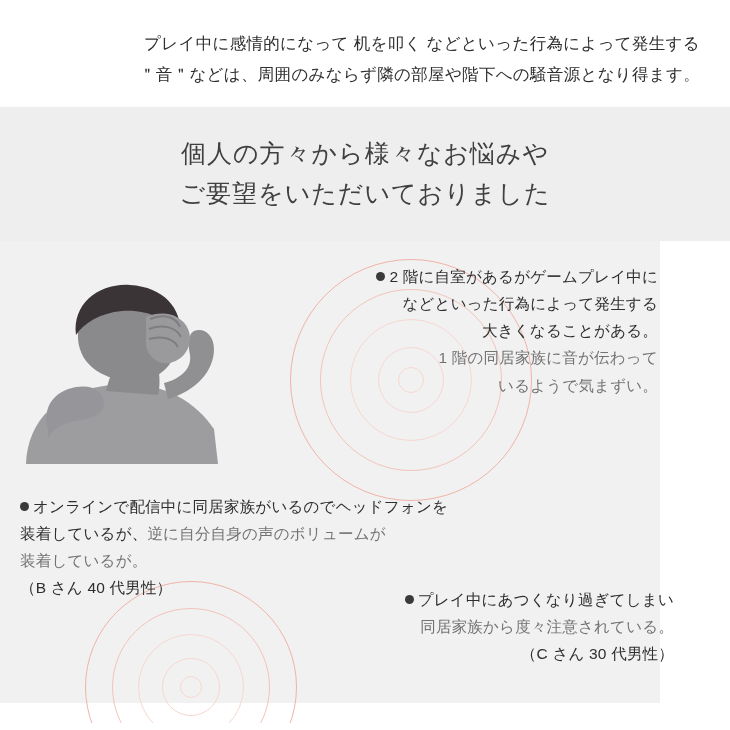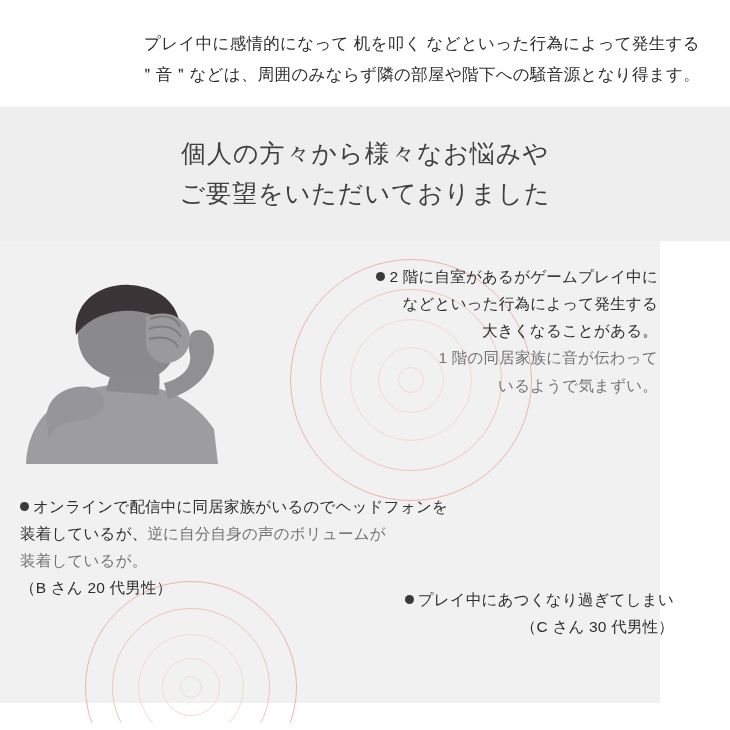--- a/index.html
+++ b/index.html
@@ -166,22 +166,23 @@
   </div>
 
   <div class="quote q2">
     <div class="row">
       <span class="bullet"></span><span>オンラインで配信中に同居家族がいるのでヘッドフォンを</span>
     </div>
     <div class="row">
       <span>装着しているが、</span><span class="red">逆に自分自身の声のボリュームが</span>
     </div>
     <div class="row red">装着しているが。</div>
-    <div class="row">（B さん 20 代男性）</div>
+    <div class="row">（B さん 40 代男性）</div>
   </div>
 
   <div class="quote q3">
     <div class="row">
       <span class="bullet"></span><span>プレイ中にあつくなり過ぎてしまい</span>
     </div>
+    <div class="row red">同居家族から度々注意されている。</div>
     <div class="row">（C さん 30 代男性）</div>
   </div>
 </div>
 
 </body></html>

